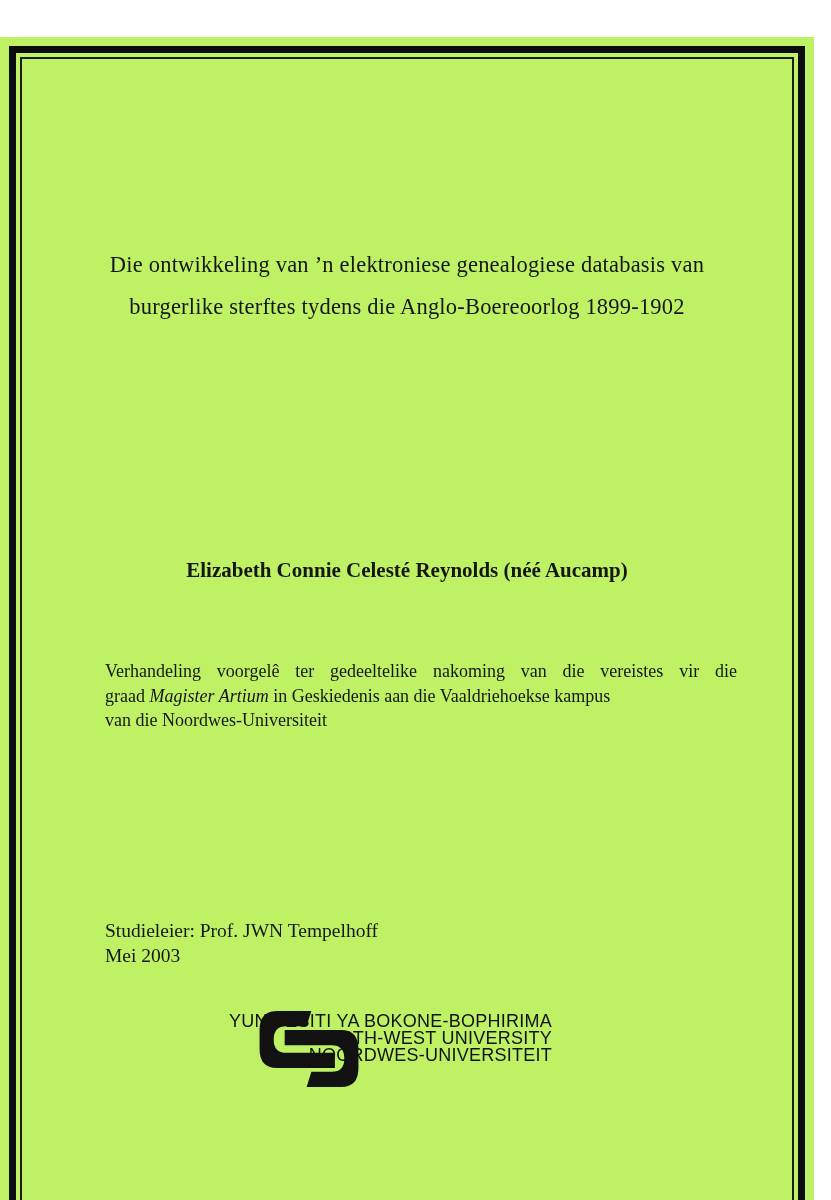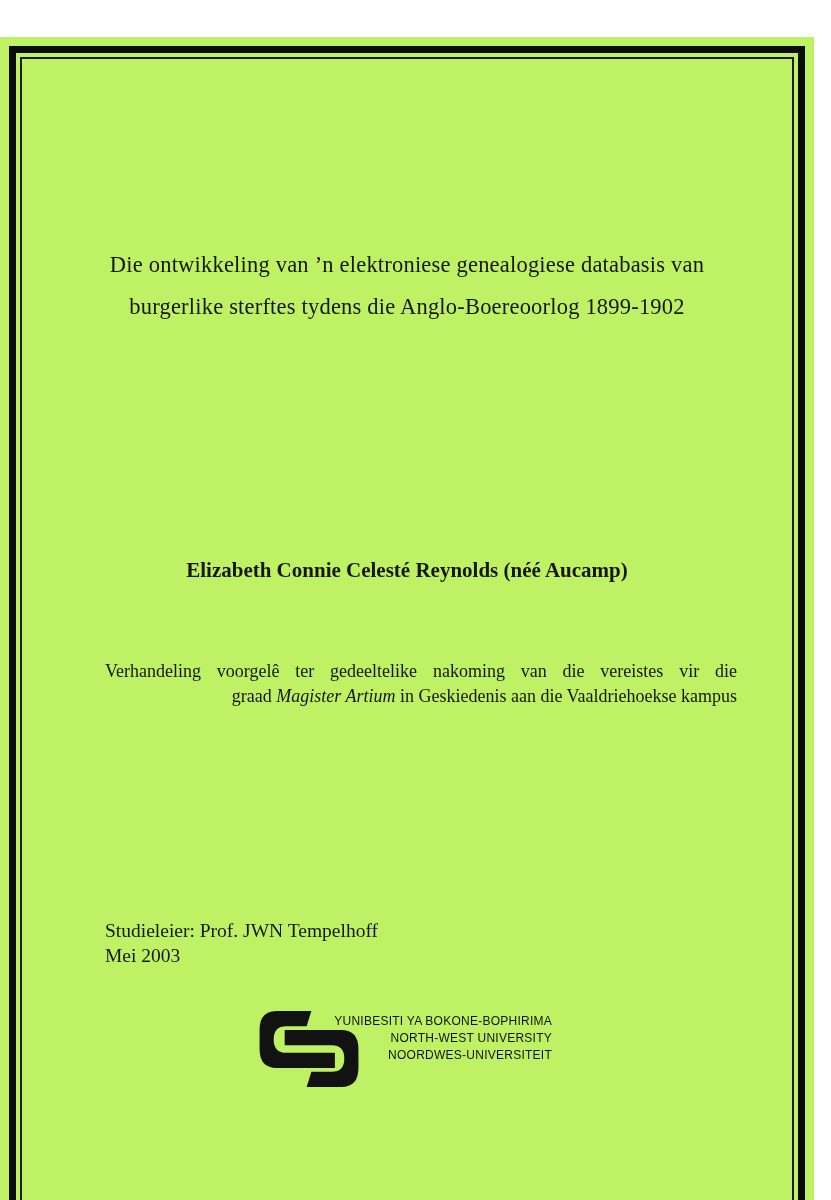--- a/index.html
+++ b/index.html
@@ -56,21 +56,21 @@
     left: 105px;
     width: 632px;
     font-size: 18px;
     line-height: 24.5px;
   }
   .statement .st-line1 {
     display: block;
     text-align: justify;
     text-align-last: justify;
   }
-  .statement .st-line { display: block; text-align: right; }
+  .statement .st-line { display: block; }
   .statement .italic { font-style: italic; }
   .supervisor-block {
     position: absolute;
     top: 881px;
     left: 105px;
     font-size: 19.5px;
     line-height: 25px;
   }
   .logo {
     position: absolute;
@@ -86,21 +86,21 @@
     height: 80px;
   }
   .logo-text {
     position: absolute;
     top: 8px;
     right: 262px;
     display: flex;
     flex-direction: column;
     align-items: flex-end;
     font-family: "Liberation Sans", sans-serif;
-    font-size: 12px;
+    font-size: 18px;
     line-height: 17.2px;
     letter-spacing: 0.25px;
     color: #121212;
     white-space: nowrap;
   }
 </style>
 </head>
 <body>
 
 <div class="page">
@@ -112,20 +112,21 @@
     <span class="st-line">Die ontwikkeling van ’n elektroniese genealogiese databasis van</span>
     <span class="st-line">burgerlike sterftes tydens die Anglo-Boereoorlog 1899-1902</span>
   </div>
 
 
   <div class="author">Elizabeth Connie Celesté Reynolds (néé Aucamp)</div>
 
   <div class="statement">
     <span class="st-line1">Verhandeling voorgelê ter gedeeltelike nakoming van die vereistes vir die</span>
     <span class="st-line"><span>graad </span><span class="italic">Magister Artium</span><span> in Geskiedenis aan die Vaaldriehoekse kampus</span></span>
+    <span class="st-line">van die Noordwes-Universiteit</span>
   </div>
 
   <div class="supervisor-block">
     <div>Studieleier: Prof. JWN Tempelhoff</div>
     <div>Mei 2003</div>
   </div>
 
   <div class="logo">
     <svg class="logo-mark" viewBox="0 0 130 84" preserveAspectRatio="none" aria-hidden="true">
       <g fill="#121212">

